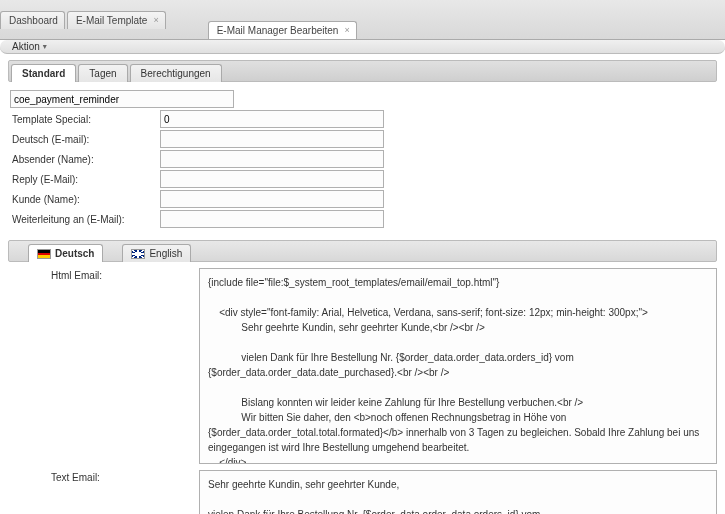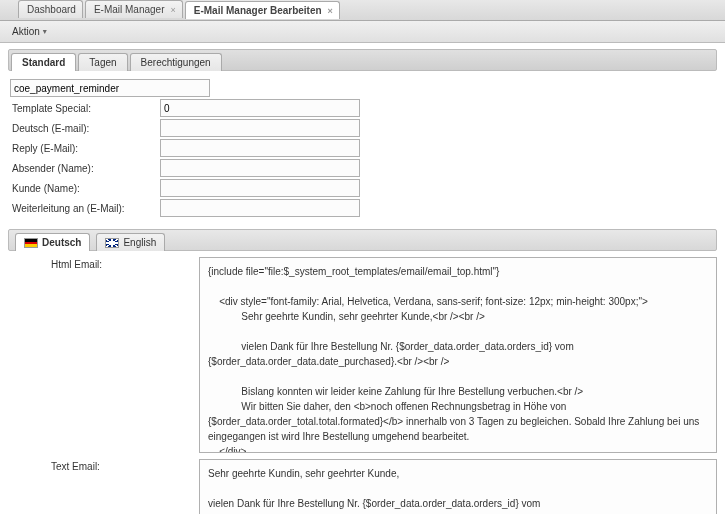--- a/index.html
+++ b/index.html
@@ -1,39 +1,39 @@
 <!DOCTYPE html>
 <html><head>
 <meta charset="utf-8">
 <style>
   * { box-sizing: border-box; margin: 0; padding: 0; }
   body { font-family: Arial, Helvetica, sans-serif; font-size: 11px; background: #fff; color: #333; }
   
-  .top-tabs { background: linear-gradient(#e8e8e8, #d8d8d8); border-bottom: 1px solid #aaa; height: 21px; display: flex; align-items: flex-start; padding-left: 18px; }
+  .top-tabs { background: linear-gradient(#e8e8e8, #d8d8d8); border-bottom: 1px solid #aaa; height: 40px; display: flex; align-items: center; padding-left: 0; }
   .top-tab { background: linear-gradient(#f4f4f4, #e4e4e4); border: 1px solid #aaa; border-bottom: none; padding: 3px 6px 3px 8px; margin-right: 2px; border-radius: 3px 3px 0 0; font-size: 10px; color: #444; display: flex; align-items: center; cursor: pointer; }
-  .top-tab.active { background: #fff; font-weight: bold; position: relative; top: 1px; }
+  .top-tab.active { background: #fff; font-weight: normal; position: relative; top: 10px; margin-left: 40px; }
   .top-tab .close-x { margin-left: 6px; color: #999; font-size: 9px; }
   
-  .toolbar { background: linear-gradient(#f0f0f0, #e0e0e0); border-bottom: 1px solid #bbb; padding: 3px 6px; height: 22px; display: flex; align-items: center; }
+  .toolbar { background: linear-gradient(#f0f0f0, #e0e0e0); border-bottom: 1px solid #bbb; padding: 3px 6px; height: 14px; display: flex; align-items: center; border-radius: 10px; }
   .toolbar-btn { font-size: 10px; color: #333; padding: 2px 6px; display: flex; align-items: center; cursor: pointer; }
   .toolbar-btn .caret { margin-left: 3px; font-size: 8px; color: #666; }
   
   .content { padding: 6px 8px 6px 8px; }
   
   .sub-tabs-bar { background: linear-gradient(#e0e0e0, #cfcfcf); border: 1px solid #bbb; border-radius: 2px; padding: 0; margin-bottom: 4px; position: relative; height: 22px; display: flex; align-items: flex-end; }
   .sub-tab { background: linear-gradient(#f2f2f2, #e6e6e6); border: 1px solid #aaa; border-bottom: none; padding: 3px 10px; margin-left: 2px; border-radius: 3px 3px 0 0; font-size: 10px; cursor: pointer; position: relative; top: 1px; }
   .sub-tab.active { background: #fff; font-weight: bold; }
   
   .form-area { padding: 4px 2px; }
   .form-row { display: flex; margin-bottom: 2px; align-items: center; }
   .form-label { width: 150px; font-size: 10px; color: #333; padding-left: 2px; }
-  .form-input { width: 200px; height: 18px; border: 1px solid #b0b0b0; padding: 1px 3px; font-size: 10px; background: #fcfcfc; }
+  .form-input { width: 224px; height: 18px; border: 1px solid #b0b0b0; padding: 1px 3px; font-size: 10px; background: #fcfcfc; }
   
   .lang-tabs { background: linear-gradient(#e8e8e8, #d8d8d8); border: 1px solid #bbb; border-radius: 2px; margin-top: 6px; height: 22px; display: flex; align-items: flex-end; }
-  .lang-tab { background: linear-gradient(#f2f2f2, #e6e6e6); border: 1px solid #aaa; border-bottom: none; padding: 3px 8px; margin-left: 6px; border-radius: 3px 3px 0 0; font-size: 10px; cursor: pointer; display: flex; align-items: center; gap: 4px; position: relative; top: 1px; }
+  .lang-tab { background: linear-gradient(#f2f2f2, #e6e6e6); border: 1px solid #aaa; border-bottom: none; padding: 3px 8px; margin-left: 19px; border-radius: 3px 3px 0 0; font-size: 10px; cursor: pointer; display: flex; align-items: center; gap: 4px; position: relative; top: 1px; }
   .lang-tab.active { background: #fff; font-weight: bold; }
   .flag { width: 14px; height: 10px; display: inline-block; border: 1px solid #999; }
   .flag-de { background: linear-gradient(#000 0 33%, #d00 33% 66%, #fc0 66% 100%); }
   .flag-en { background: #00247d; position: relative; overflow: hidden; }
   .flag-en::before { content: ""; position: absolute; inset: 0; background: linear-gradient(to bottom right, transparent 45%, #fff 45% 55%, transparent 55%), linear-gradient(to bottom left, transparent 45%, #fff 45% 55%, transparent 55%); }
   .flag-en::after { content: ""; position: absolute; inset: 0; background: linear-gradient(#fff, #fff) center/100% 2px no-repeat, linear-gradient(#fff, #fff) center/2px 100% no-repeat, linear-gradient(#cf142b, #cf142b) center/100% 1px no-repeat, linear-gradient(#cf142b, #cf142b) center/1px 100% no-repeat; }
   
   .editor-section { display: flex; margin-top: 6px; margin-left: 41px; }
   .editor-label { width: 150px; font-size: 10px; padding-left: 2px; padding-top: 2px; }
   .editor-box { flex: 1; border: 1px solid #b0b0b0; background: #fdfdfd; padding: 6px 8px; font-size: 10px; line-height: 1.5; color: #333; white-space: pre-wrap; font-family: Arial, sans-serif; overflow: auto; }
@@ -41,21 +41,21 @@
   .text-box { height: 115px; }
 </style>
 </head>
 <body>
 
 <div class="top-tabs">
   <div class="top-tab">
     <span>Dashboard</span>
   </div>
   <div class="top-tab">
-    <span>E-Mail Manager</span>
+    <span>E-Mail Template</span>
     <span class="close-x">×</span>
   </div>
   <div class="top-tab active">
     <span>E-Mail Manager Bearbeiten</span>
     <span class="close-x">×</span>
   </div>
 </div>
 
 <div class="toolbar">
   <div class="toolbar-btn">
@@ -84,25 +84,25 @@
     </div>
     <div class="form-row">
       <div class="form-label">Template Special:</div>
       <input class="form-input" value="0" style="">
     </div>
     <div class="form-row">
       <div class="form-label">Deutsch (E-mail):</div>
       <input class="form-input" value="" style="">
     </div>
     <div class="form-row">
-      <div class="form-label">Reply (E-Mail):</div>
+      <div class="form-label">Absender (Name):</div>
       <input class="form-input" value="" style="">
     </div>
     <div class="form-row">
-      <div class="form-label">Absender (Name):</div>
+      <div class="form-label">Reply (E-Mail):</div>
       <input class="form-input" value="" style="">
     </div>
     <div class="form-row">
       <div class="form-label">Kunde (Name):</div>
       <input class="form-input" value="" style="">
     </div>
     <div class="form-row">
       <div class="form-label">Weiterleitung an (E-Mail):</div>
       <input class="form-input" value="" style="">
     </div>

